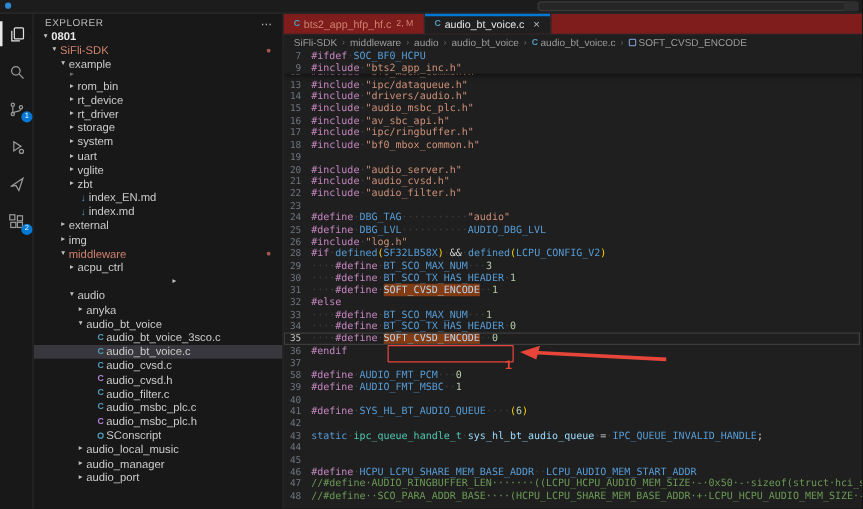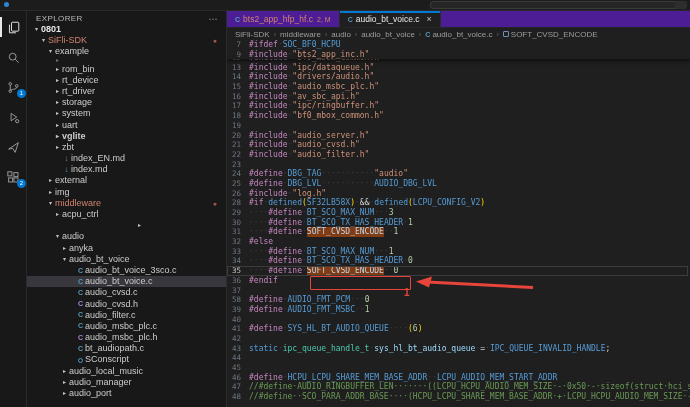--- a/index.html
+++ b/index.html
@@ -38,21 +38,21 @@
   .ficon.c{color:#519aba}.ficon.h{color:#b180d7}.ficon.md{color:#519aba;font-size:8px}
   .gearbox{width:5px;height:5px;border:1px solid #519aba;border-radius:50%;margin:0 2px;flex:none}
   .trow .tlabel{overflow:hidden}
   .trow.modified .tlabel{color:#d1836f}
   .trow.root .tlabel{font-weight:bold;color:#e8e8e8}
   .trow .gitdot{position:absolute;right:9px;color:#a4564a;font-size:7px}
   .trow.partial{height:6px;overflow:hidden;opacity:.5}
 
   
   .editor{flex:1;display:flex;flex-direction:column;min-width:0}
-  .tabbar{height:17px;background:#4c1d95;display:flex;border-bottom:1px solid #252525;flex:none}
+  .tabbar{height:17px;background:#7f1d1d;display:flex;border-bottom:1px solid #252525;flex:none}
   .tab{display:flex;align-items:center;gap:3px;padding:0 8px;font-size:8.5px;border-right:1px solid #2b2b2b;
        position:relative;color:#9d9d9d;cursor:pointer}
   .tab .cicon{color:#519aba;font-weight:bold;font-size:7px}
   .tab .mod{color:#d1836f}
   .tab .tab-dec{font-size:7px;margin-left:1px}
   .tab.active{background:#1f1f1f;color:#e8e8e8}
   .tab.active::before{content:"";position:absolute;top:0;left:0;right:0;height:1.5px;background:#0078d4}
   .tab .close{color:#c0c0c0;font-size:9px;margin-left:4px}
 
   .breadcrumbs{height:12px;display:flex;align-items:center;gap:4px;padding-left:8px;font-size:8px;
@@ -180,21 +180,21 @@
             <span class="tlabel">storage</span>
           </div>
           <div class="trow" style="padding-left: 26px;">
             <span class="chev">▸</span>
             <span class="tlabel">system</span>
           </div>
           <div class="trow" style="padding-left: 26px;">
             <span class="chev">▸</span>
             <span class="tlabel">uart</span>
           </div>
-          <div class="trow" style="padding-left: 26px; font-weight: bold;">
+          <div class="trow" style="padding-left: 26px;">
             <span class="chev">▸</span>
             <span class="tlabel">vglite</span>
           </div>
           <div class="trow" style="padding-left: 26px;">
             <span class="chev">▸</span>
             <span class="tlabel">zbt</span>
           </div>
           <div class="trow" style="padding-left: 26px;">
             <span class="chev"></span>
             <span class="ficon md">↓</span>
@@ -265,25 +265,20 @@
           </div>
           <div class="trow" style="padding-left: 40px;">
             <span class="chev"></span>
             <span class="ficon c">C</span>
             <span class="tlabel">audio_msbc_plc.c</span>
           </div>
           <div class="trow" style="padding-left: 40px;">
             <span class="chev"></span>
             <span class="ficon h">C</span>
             <span class="tlabel">audio_msbc_plc.h</span>
-          </div>
-          <div class="trow" style="padding-left: 40px;">
-            <span class="chev"></span>
-            <span class="ficon c">C</span>
-            <span class="tlabel">bt_audiopath.c</span>
           </div>
           <div class="trow" style="padding-left: 40px;">
             <span class="chev"></span>
             <span class="gearbox"></span>
             <span class="tlabel">SConscript</span>
           </div>
           <div class="trow" style="padding-left: 33px;">
             <span class="chev">▸</span>
             <span class="tlabel">audio_local_music</span>
           </div>

